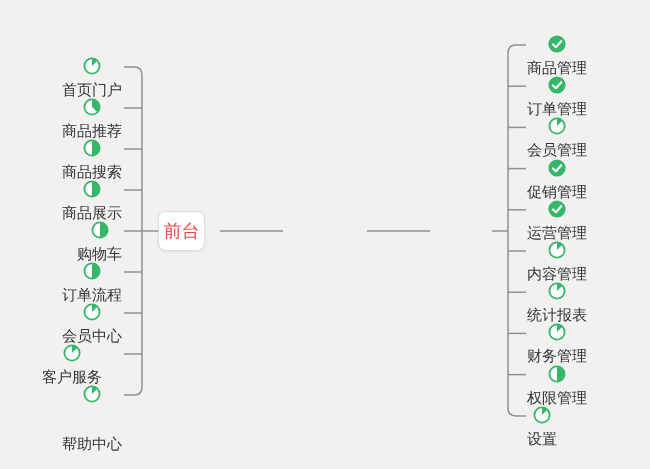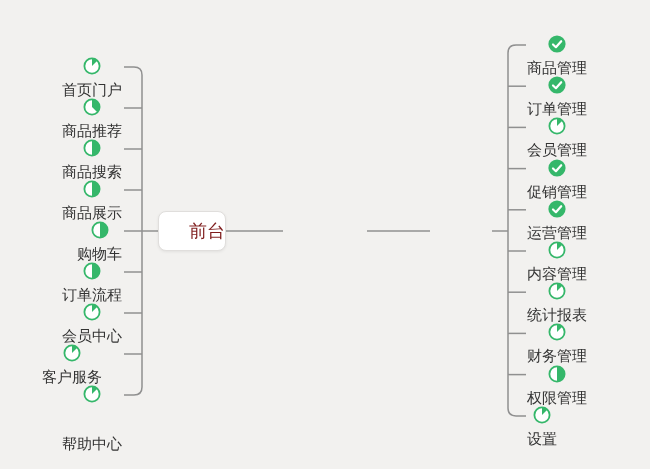--- a/index.html
+++ b/index.html
@@ -11,25 +11,25 @@
     position:relative;width:650px;height:469px;background:var(--bg);
     font-family:"Liberation Sans","DejaVu Sans",sans-serif;overflow:hidden;
   }
   #connectors{position:absolute;left:0;top:0;}
   .topic-item{
     position:absolute;height:20px;display:flex;align-items:center;gap:6px;
     font-size:15px;color:var(--text);white-space:nowrap;cursor:default;flex-direction:column;
   }
   .topic-item .icon{display:flex;width:18px;height:18px;flex:0 0 18px;}
   .branch-box{
-    position:absolute;width:68px;height:40px;background:#ffffff;
+    position:absolute;width:47px;height:40px;background:#ffffff;
     border:1px solid var(--box-border);border-radius:8px;
     box-shadow:0 1px 3px rgba(0,0,0,0.07);
-    display:flex;align-items:center;justify-content:flex-end;
-    font-size:18px;color:#7f1d1d;box-sizing:border-box;
+    display:flex;align-items:center;justify-content:center;
+    font-size:18px;color:#ef4444;box-sizing:border-box;
   }
   .root-box{
     position:absolute;left:283px;top:201px;width:84px;height:62px;
     background:var(--green);border-radius:8px;
     display:flex;align-items:center;justify-content:center;
     font-size:27px;color:#ffffff;box-shadow:0 1px 3px rgba(0,0,0,0.12);
   }
   .box-front{left:158px;top:211px;}
   .box-back{left:430px;top:211px;}
 </style>

